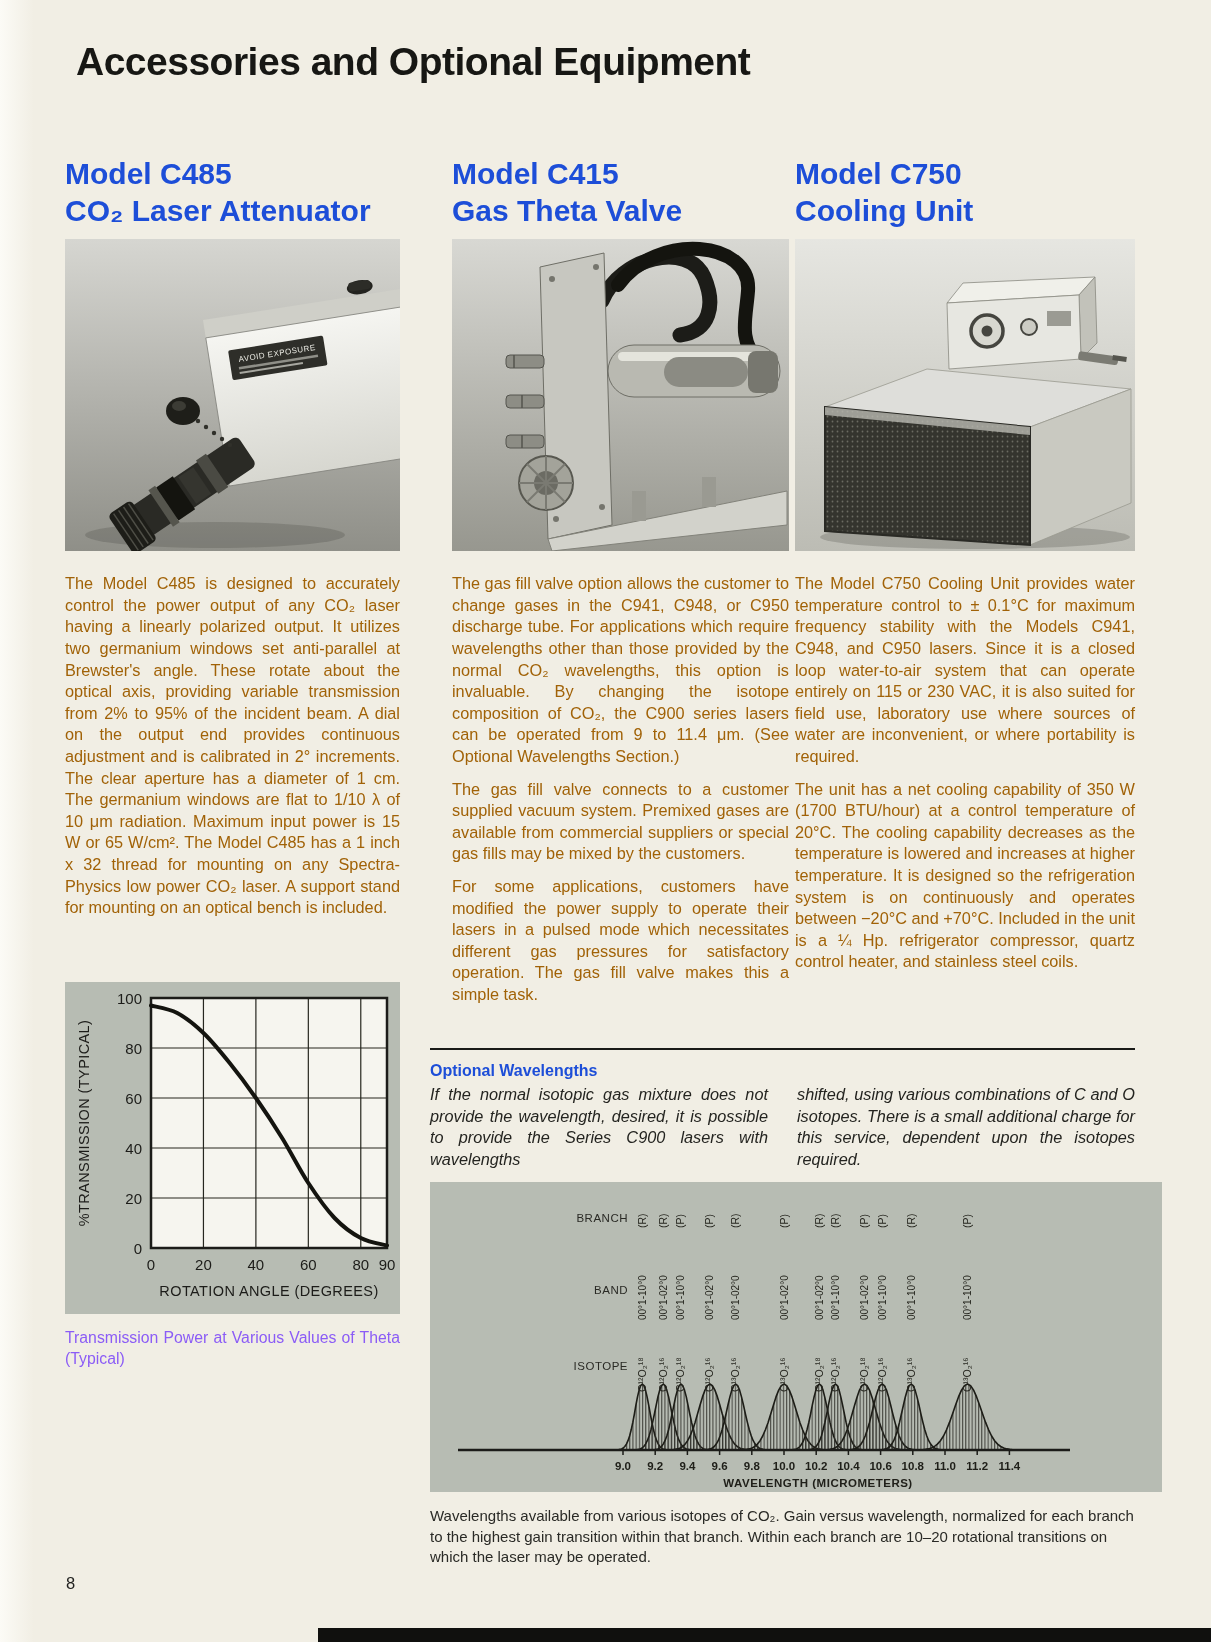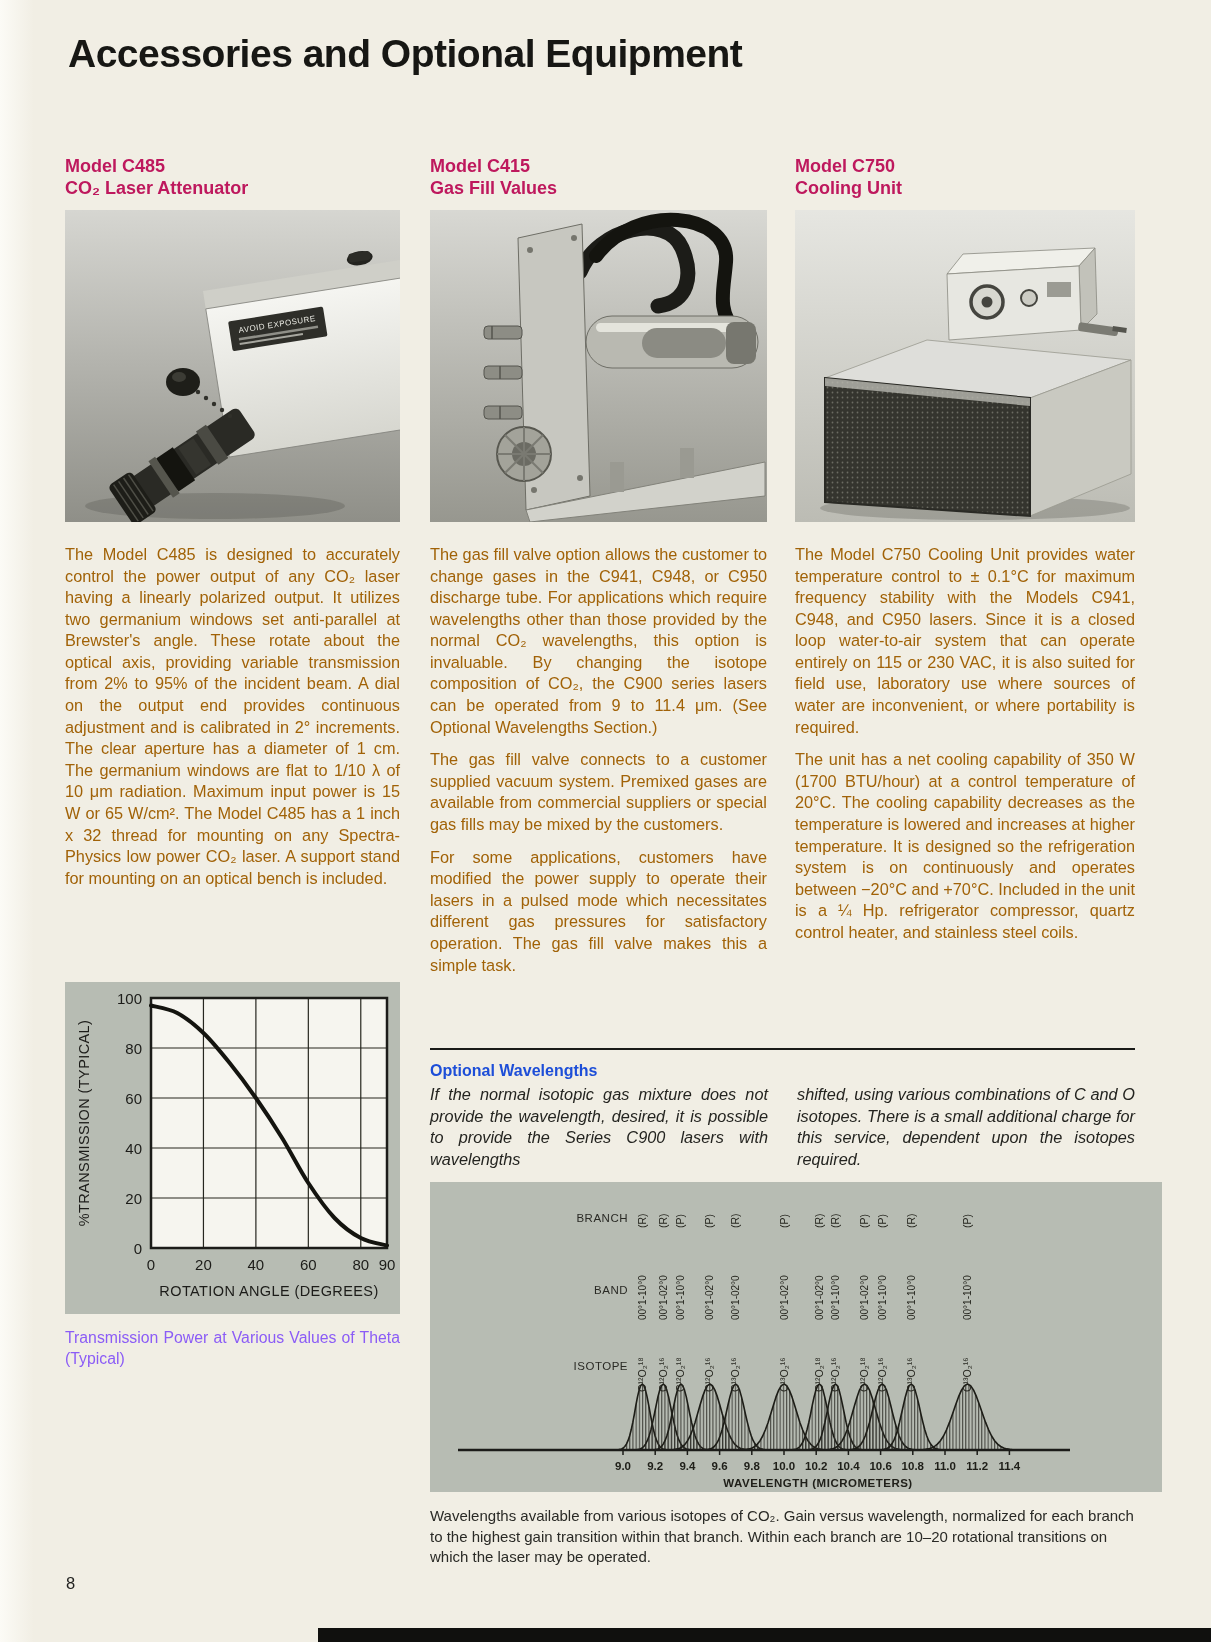--- a/index.html
+++ b/index.html
@@ -1,26 +1,26 @@
 <!DOCTYPE html>
 <html><head>
 <meta charset="utf-8">
 <style>
   html,body{margin:0;padding:0;background:#777;}
   .page{position:relative;width:1211px;height:1642px;background:#f1eee4;
         font-family:"Liberation Sans",sans-serif;overflow:hidden;margin:0 auto;}
   .scan-edge{position:absolute;left:0;top:0;bottom:0;width:34px;
         background:linear-gradient(90deg,#fcfbf6 0%,rgba(252,251,246,0) 100%);}
-  h1.page-title{position:absolute;left:64px;top:28px;margin:4px;font-size:39px;
+  h1.page-title{position:absolute;left:64px;top:28px;margin:12px;font-size:39px;
         font-weight:700;color:#171714;letter-spacing:-0.5px;}
   .col{position:absolute;top:156px;}
   .c1{left:65px;width:335px;}
-  .c2{left:430px;width:337px;}
+  .c2{left:452px;width:337px;}
   .c3{left:795px;width:340px;}
-  .col h2{margin:0;font-size:18px;line-height:1.22;font-weight:700;color:#be185d;}
+  .col h2{margin:0;font-size:30px;line-height:1.22;font-weight:700;color:#1d4ed8;}
   .photo{margin-top:10px;height:312px;background:#b3b3ad;}
   .photo svg{display:block;}
   .col p{font-size:16.3px;line-height:21.6px;text-align:justify;color:#a16207;margin:0 0 11px 0;}
   .col p.first{margin-top:22px;}
   figure.fig1{position:absolute;left:65px;top:982px;width:335px;margin:0;}
   .figbox1{width:335px;height:332px;background:#b7bcb3;}
   figure.fig1 figcaption{margin-top:13px;font-size:15.8px;line-height:21px;color:#8b5cf6;text-align:justify;}
   .ow{position:absolute;left:430px;top:1048px;width:732px;}
   .ow hr{border:none;border-top:2.5px solid #1a1a17;width:705px;margin:0;}
   .ow h2{font-size:16px;margin:12px 0 4px 0;font-weight:700;color:#1d4ed8;}
@@ -89,21 +89,21 @@
           <circle cx="157" cy="200" r="2.2" fill="#30302a"></circle>
         <circle cx="165" cy="206" r="2.2" fill="#30302a"></circle>
       </svg>
     </div>
     <p class="first">The Model C485 is designed to accurately control the power output of any CO₂ laser having a linearly polarized output. It utilizes two germanium windows set anti-parallel at Brewster's angle. These rotate about the optical axis, providing variable transmission from 2% to 95% of the incident beam. A dial on the output end provides continuous adjustment and is calibrated in 2° increments. The clear aperture has a diameter of 1 cm. The germanium windows are flat to 1/10 λ of 10 μm radiation. Maximum input power is 15 W or 65 W/cm². The Model C485 has a 1 inch x 32 thread for mounting on any Spectra-Physics low power CO₂ laser. A support stand for mounting on an optical bench is included.</p>
   </section>
 
   <section class="col c2">
     <h2>
       <span style="display:block">Model C415</span>
-      <span style="display:block">Gas Fill Values</span>
+      <span style="display:block">Gas Theta Valve</span>
     </h2>
     <div class="photo">
       <svg width="337" height="312" viewBox="0 0 337 312">
         <defs>
           <linearGradient id="p2g" x1="0" y1="0" x2="0" y2="1">
             <stop offset="0" stop-color="#d8d8d3"></stop>
               <stop offset="1" stop-color="#97978f"></stop>
           </linearGradient>
         </defs>
         <rect x="0" y="0" width="337" height="312" fill="url(#p2g)"></rect>

